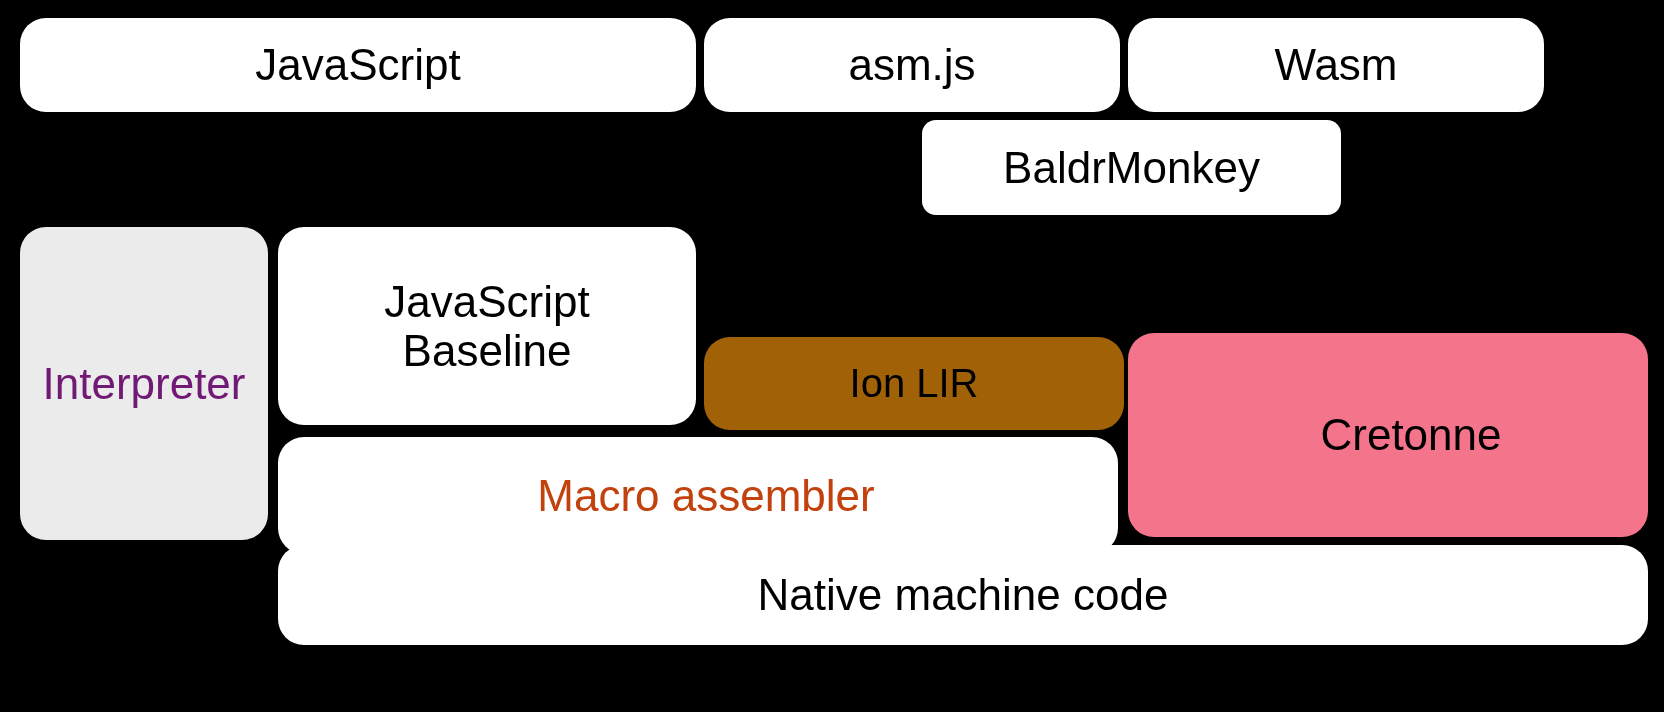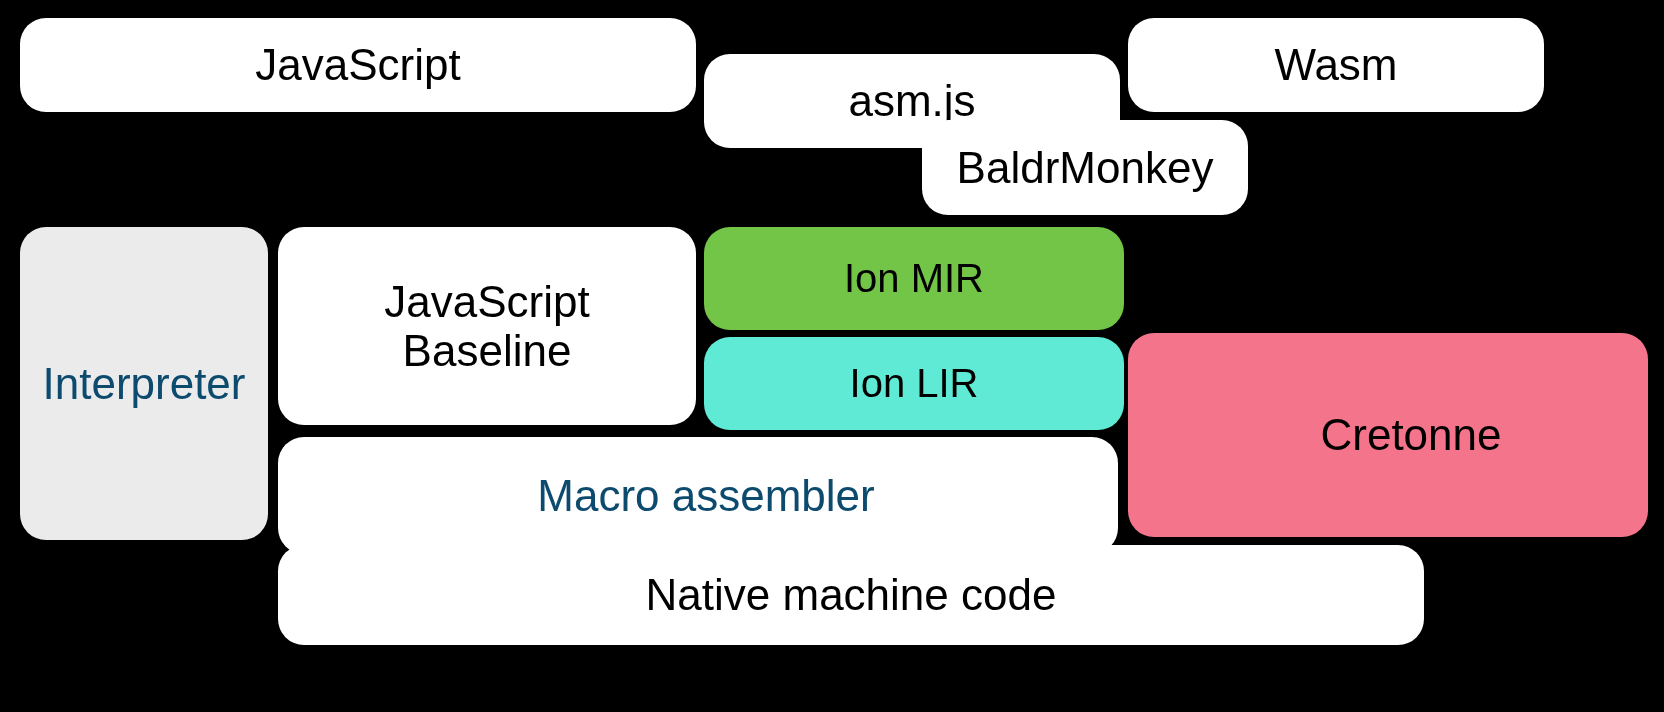--- a/index.html
+++ b/index.html
@@ -31,24 +31,23 @@
   .fill-white  { background: #ffffff; }
   .fill-grey   { background: #ebebeb; }
   .fill-green  { background: #72c546; }
   .fill-pink   { background: #f4748b; padding-left: 46px; }
 </style>
 </head>
 <body>
 
 <div id="canvas" style="background: rgb(0, 0, 0);">
     <div class="node fill-white" style="left: 20px; top: 18px; width: 676px; height: 94px; font-size: 44px; border-radius: 26px; background: rgb(255, 255, 255); color: rgb(0, 0, 0);">JavaScript</div>
-    <div class="node fill-white" style="left: 704px; top: 18px; width: 416px; height: 94px; font-size: 44px; border-radius: 26px; background: rgb(255, 255, 255); color: rgb(0, 0, 0); margin-top: 36px;">asm.js</div>
+    <div class="node fill-white" style="left: 704px; top: 18px; width: 416px; height: 94px; font-size: 44px; border-radius: 26px; background: rgb(255, 255, 255); color: rgb(0, 0, 0);">asm.js</div>
     <div class="node fill-white" style="left: 1128px; top: 18px; width: 416px; height: 94px; font-size: 44px; border-radius: 26px; background: rgb(255, 255, 255); color: rgb(0, 0, 0);">Wasm</div>
-    <div class="node fill-white" style="left: 922px; top: 120px; width: 326px; height: 95px; font-size: 44px; border-radius: 26px; background: rgb(255, 255, 255); color: rgb(0, 0, 0);">BaldrMonkey</div>
-    <div class="node fill-grey" style="left: 20px; top: 227px; width: 248px; height: 313px; font-size: 44px; border-radius: 26px; background: rgb(235, 235, 235); color: #0c4a6e;">Interpreter</div>
+    <div class="node fill-white" style="left: 922px; top: 120px; width: 419px; height: 95px; font-size: 44px; border-radius: 14px; background: rgb(255, 255, 255); color: rgb(0, 0, 0);">BaldrMonkey</div>
+    <div class="node fill-grey" style="left: 20px; top: 227px; width: 248px; height: 313px; font-size: 44px; border-radius: 26px; background: rgb(235, 235, 235); color: #701a75;">Interpreter</div>
     <div class="node fill-white" style="left: 278px; top: 227px; width: 418px; height: 198px; font-size: 44px; border-radius: 26px; background: rgb(255, 255, 255); color: rgb(0, 0, 0);">JavaScript
 Baseline</div>
-    <div class="node fill-green" style="left: 704px; top: 227px; width: 420px; height: 103px; font-size: 40px; border-radius: 26px; background: rgb(114, 197, 70); color: rgb(0, 0, 0);">Ion MIR</div>
-    <div class="node fill-green" style="left: 704px; top: 337px; width: 420px; height: 93px; font-size: 40px; border-radius: 26px; background: #5eead4; color: rgb(0, 0, 0);">Ion LIR</div>
+    <div class="node fill-green" style="left: 704px; top: 337px; width: 420px; height: 93px; font-size: 40px; border-radius: 26px; background: #a16207; color: rgb(0, 0, 0);">Ion LIR</div>
     <div class="node fill-pink" style="left: 1128px; top: 333px; width: 520px; height: 204px; font-size: 44px; border-radius: 26px; background: rgb(244, 116, 139); color: rgb(0, 0, 0);">Cretonne</div>
-    <div class="node fill-white" style="left: 278px; top: 437px; width: 840px; height: 117px; font-size: 44px; border-radius: 26px; background: rgb(255, 255, 255); color: #0c4a6e; padding-left: 16px;">Macro assembler</div>
-    <div class="node fill-white" style="left: 278px; top: 545px; width: 1146px; height: 100px; font-size: 44px; border-radius: 26px; background: rgb(255, 255, 255); color: rgb(0, 0, 0);">Native machine code</div>
+    <div class="node fill-white" style="left: 278px; top: 437px; width: 840px; height: 117px; font-size: 44px; border-radius: 26px; background: rgb(255, 255, 255); color: #c2410c; padding-left: 16px;">Macro assembler</div>
+    <div class="node fill-white" style="left: 278px; top: 545px; width: 1370px; height: 100px; font-size: 44px; border-radius: 26px; background: rgb(255, 255, 255); color: rgb(0, 0, 0);">Native machine code</div>
   </div>
 
 </body></html>

